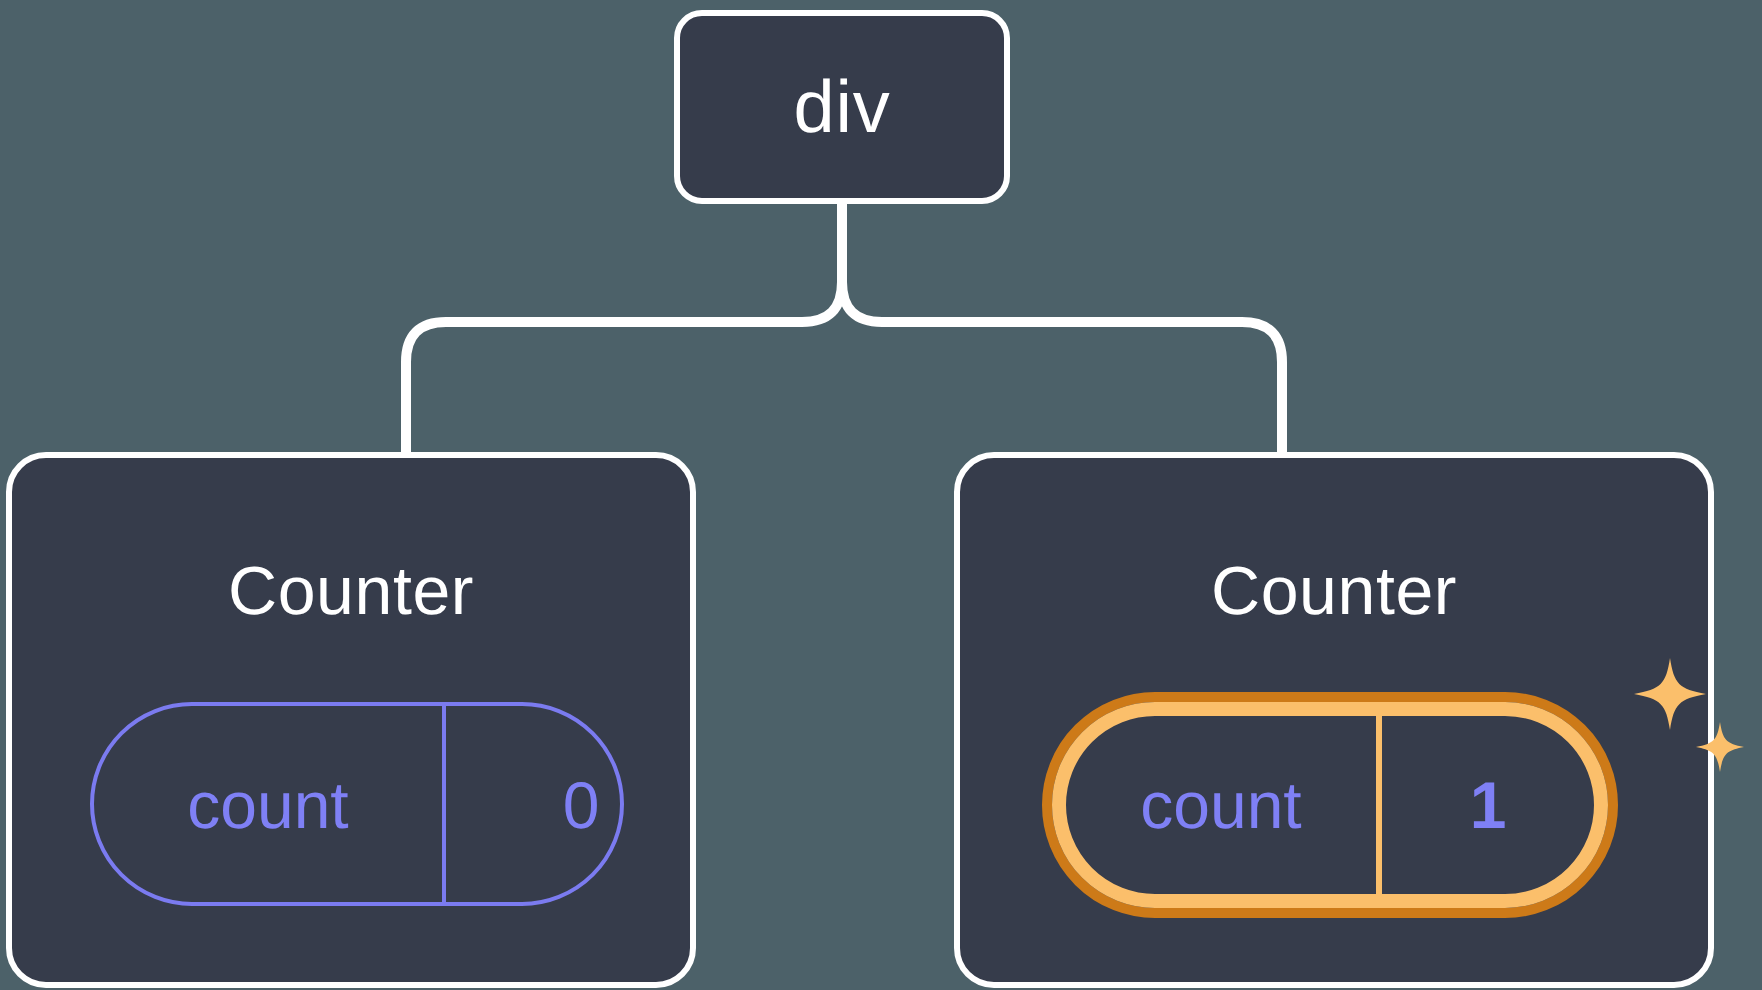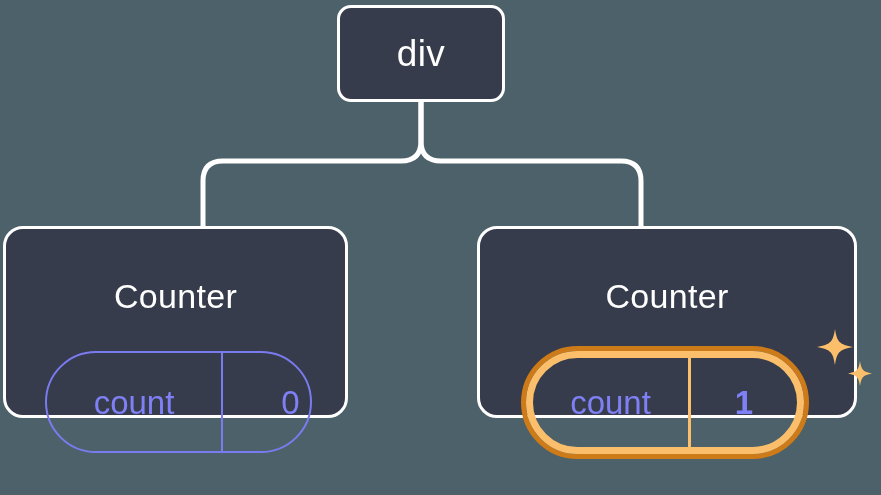--- a/index.html
+++ b/index.html
@@ -54,21 +54,21 @@
   }
 
   
   .card {
     position: absolute;
     box-sizing: border-box;
     background: #363c4b;
     border: 3px solid #ffffff;
     border-radius: 20px;
     top: 226px;
-    height: 192px;
+    height: 268px;
   }
   .card.left  { left: 3px;   width: 345px; }
   .card.right { left: 477px; width: 380px; }
 
   .card-title {
     position: absolute;
     top: 50px;
     left: 0;
     right: 0;
     text-align: center;

